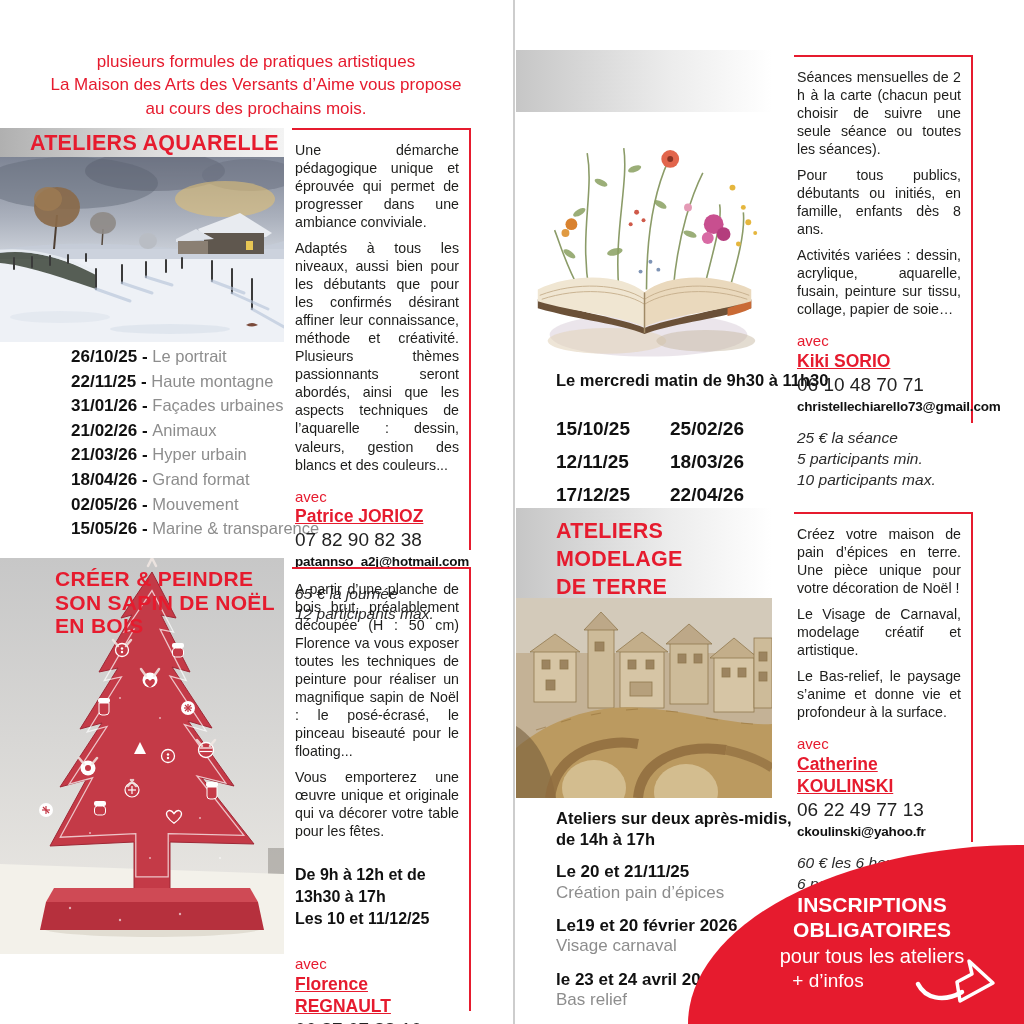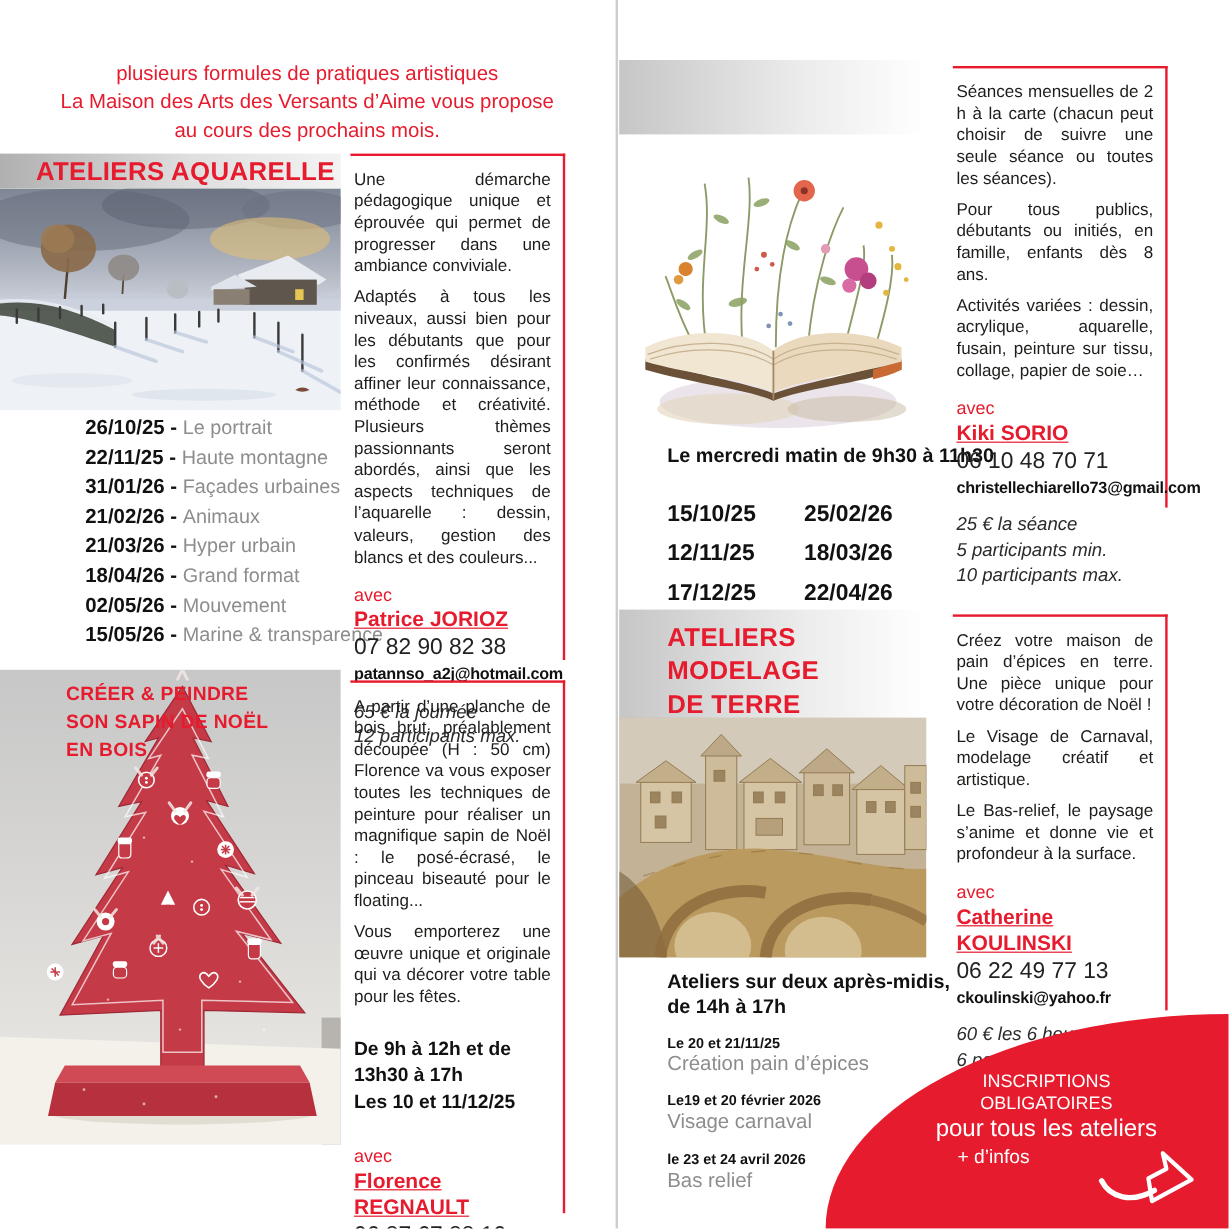--- a/index.html
+++ b/index.html
@@ -11,21 +11,21 @@
   .divider{left:513px;top:0;width:2px;height:1024px;background:#cdcdcd;}
 
   .intro{left:38px;top:50px;width:436px;text-align:center;color:var(--red);
          font-size:17px;line-height:1.38;font-weight:500;}
 
   .band{background:linear-gradient(90deg,#b0b0b0 0%,#dedede 55%,#f3f3f3 100%);}
   .band-r{background:linear-gradient(90deg,#c6c6c6 0%,#ececec 60%,#ffffff 100%);}
   .sec-title{font-weight:800;color:var(--red);letter-spacing:.3px;}
   .aq-band{left:0;top:128px;width:284px;height:29px;}
   .aq-title{left:0;top:131px;width:279px;text-align:right;font-size:21.5px;}
-  .sapin-title{left:55px;top:567px;font-size:16px;line-height:23.5px;}
+  .sapin-title{left:55px;top:567px;font-size:21px;line-height:23.5px;}
   .dessin-band{left:516px;top:50px;width:256px;height:62px;}
   .dessin-title{left:556px;top:57px;font-size:22px;line-height:26px;}
   .model-band{left:516px;top:508px;width:256px;height:92px;}
   .model-title{left:556px;top:517px;font-size:21.5px;line-height:28px;}
 
   .desc-col{border-top:2px solid var(--red);border-right:2px solid var(--red);
             box-sizing:border-box;padding:11px 10px 0 3px;}
   .desc-col p{margin:0 0 8px 0;text-align:justify;font-size:14.2px;line-height:1.27;}
   .aq-desc{left:292px;top:128px;width:179px;height:422px;}
   .sapin-desc{left:292px;top:567px;width:179px;height:444px;}
@@ -45,29 +45,29 @@
   .drow .d{font-weight:800;color:#111;}
   .drow .d::after{content:" - ";font-weight:800;color:#111;}
   .drow .t{color:var(--grey);font-size:16.5px;}
 
   .mer-head{left:556px;top:371px;font-weight:800;font-size:16.5px;color:#111;}
   .mer-grid{left:556px;top:398px;display:grid;grid-template-columns:114px auto;
             row-gap:11px;font-weight:800;font-size:19px;color:#111;margin-top:20px;}
 
   .model-sched{left:556px;top:808px;font-weight:800;font-size:16.5px;line-height:1.25;color:#111;}
   .sessions{left:556px;top:850px;}
-  .sessions .sd{font-weight:800;font-size:12px;color:#111;line-height:1.1;margin-top:13px;}
+  .sessions .sd{font-weight:800;font-size:17px;color:#111;line-height:1.1;margin-top:13px;}
   .sessions .sl{color:var(--grey);font-size:17px;line-height:1.3;}
 
   .blob{right:0;bottom:0;width:336px;height:179px;background:var(--red);
         border-top-left-radius:100% 100%;color:#fff;z-index:5;cursor:pointer;}
   .blob-text{margin:48px 0 0 32px;text-align:center;}
-  .blob .b1{font-weight:400;font-size:15px;line-height:1.18;}
+  .blob .b1{font-weight:700;font-size:21px;line-height:1.18;}
   .blob .b3{font-size:20px;font-weight:400;line-height:1.12;margin-top:2px;}
-  .blob .b4{font-size:16px;margin-top:3px;margin-right:88px;}
+  .blob .b4{font-size:19px;margin-top:3px;margin-right:88px;}
   .blob-arrow{position:absolute;right:26px;bottom:18px;}
 
   .photo{display:block;}
 </style>
 </head>
 <body>
 
 <div class="canvas">
 
   <div class="abs divider"></div>

